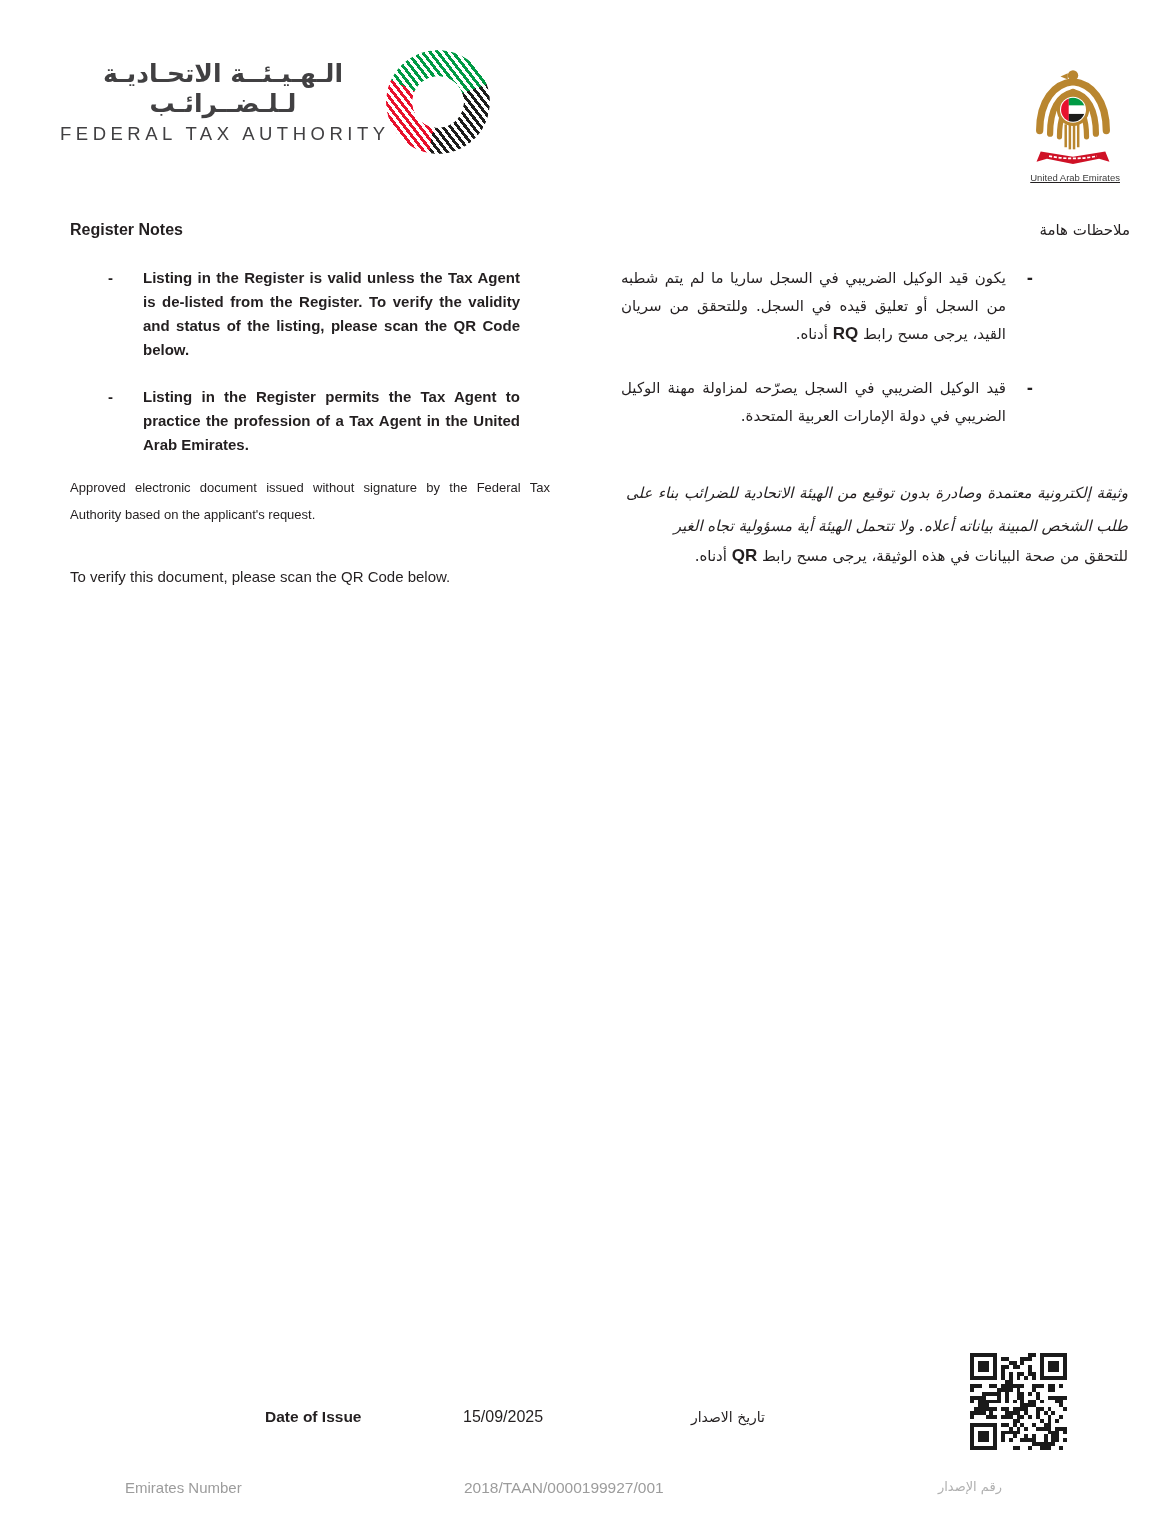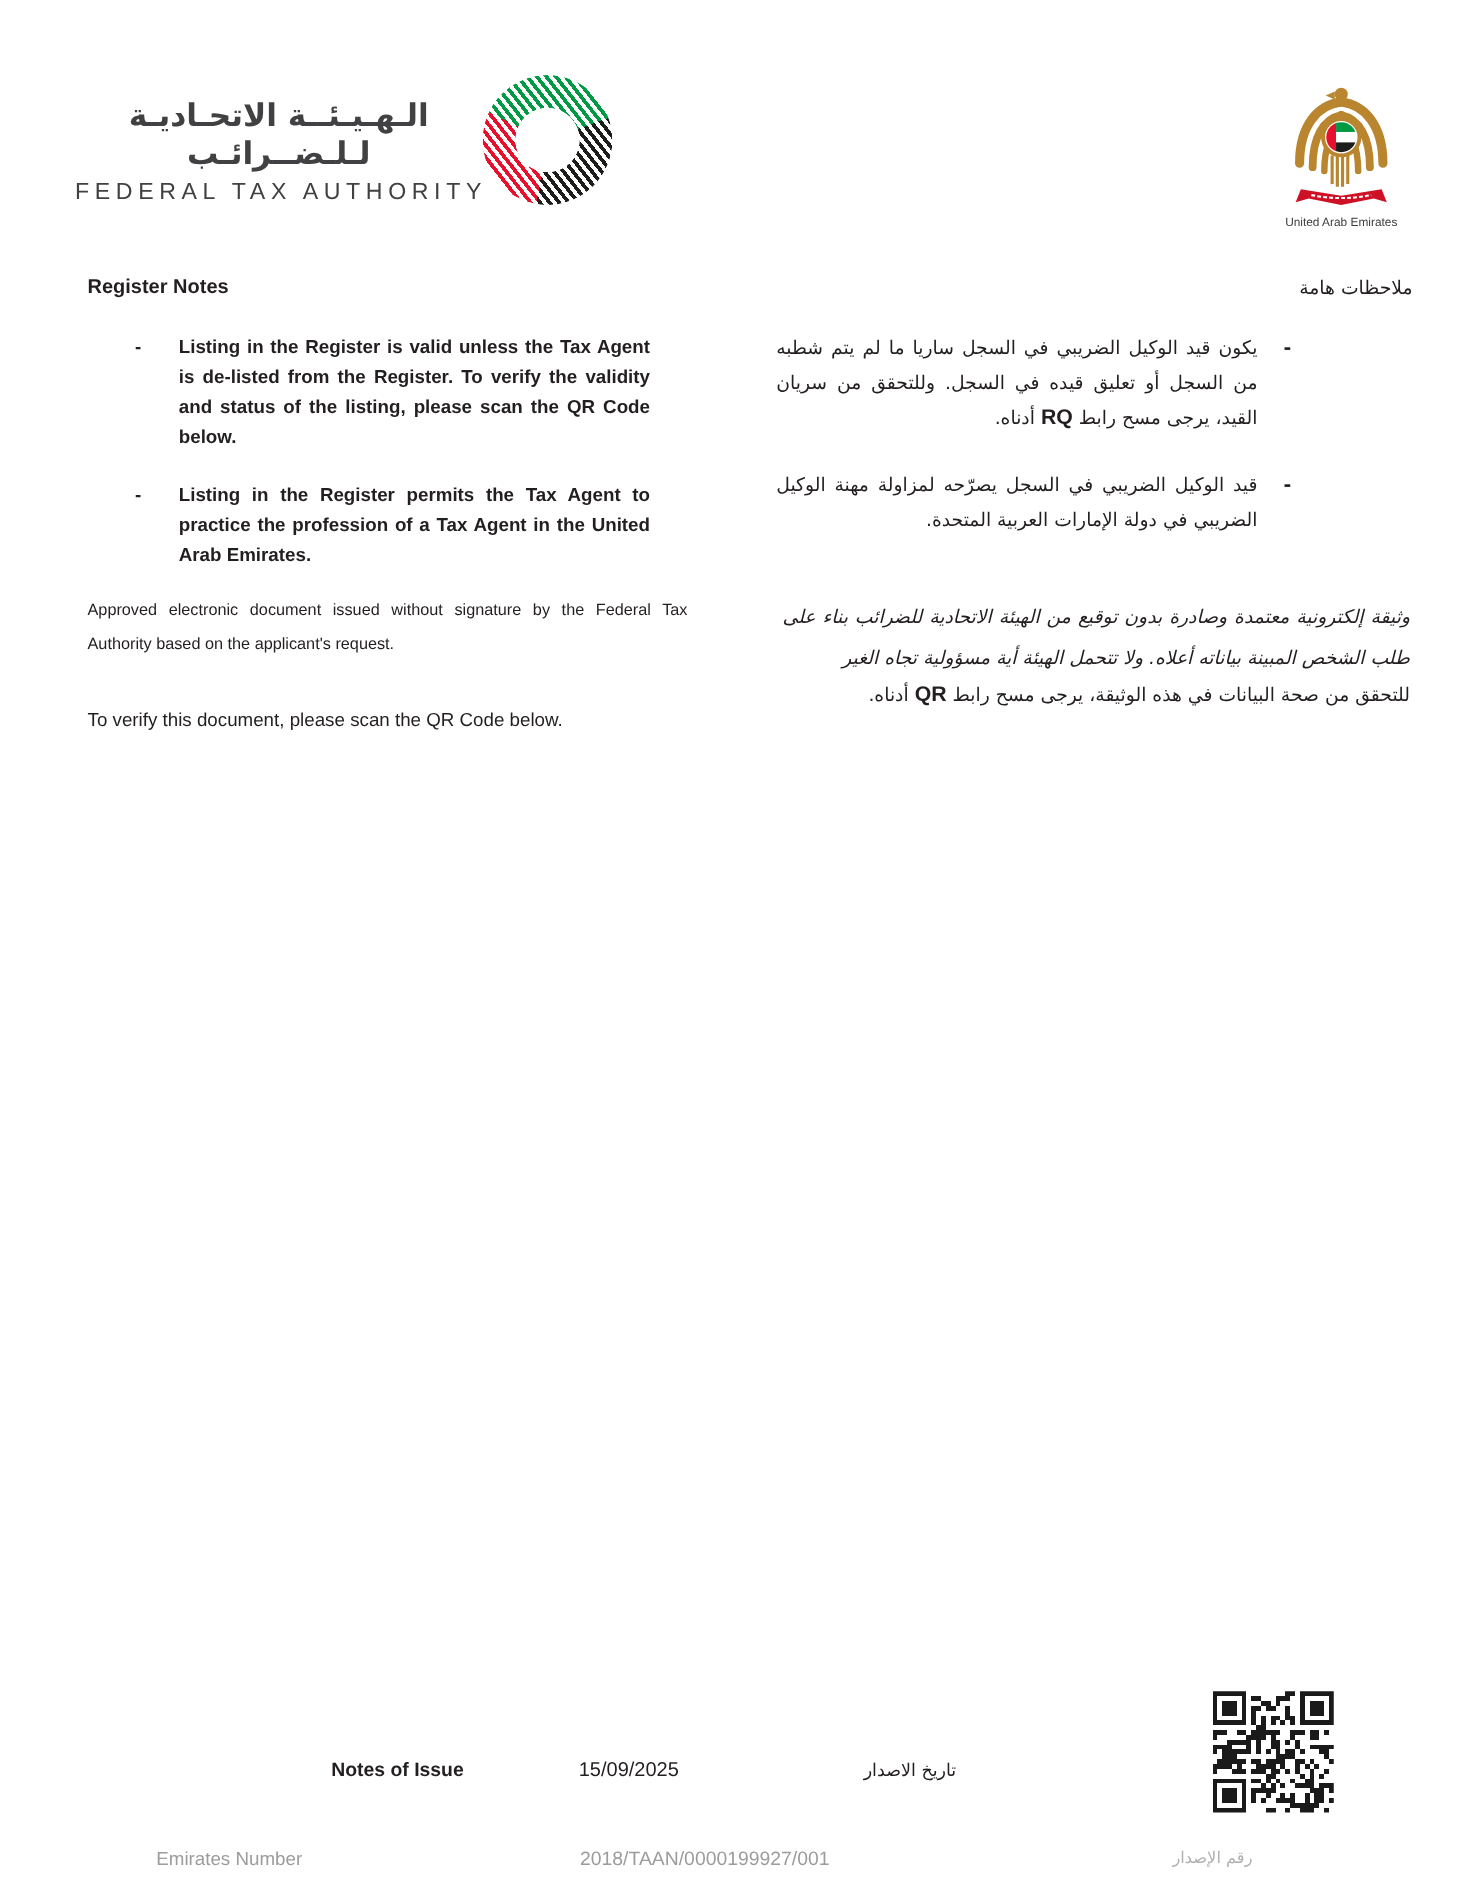--- a/index.html
+++ b/index.html
@@ -7,42 +7,42 @@
     position:relative;
     width:1173px;height:1518px;
     background:#ffffff;
     overflow:hidden;
     font-family:"Liberation Sans", sans-serif;
     color:#231f20;
   }
   .ar{font-family:"DejaVu Sans", sans-serif; direction:rtl;}
 
   
-  .fta-logo{position:absolute;left:60px;top:60px;display:flex;align-items:flex-end;}
+  .fta-logo{position:absolute;left:60px;top:50px;display:flex;align-items:center;}
   .fta-text{width:326px;}
   .fta-ar{
     font-family:"DejaVu Sans", sans-serif;direction:rtl;
     font-size:25px;font-weight:bold;color:#414042;
     text-align:center;line-height:30px;letter-spacing:1px;
   }
   .fta-en{
     font-size:18.5px;font-weight:normal;color:#414042;
     letter-spacing:4.5px;margin-top:4px;text-align:center;white-space:nowrap;
   }
   .fta-ring{
     width:104px;height:104px;border-radius:50%;
     background:
       repeating-linear-gradient(52deg, rgba(255,255,255,0) 0 3px, #ffffff 3px 6px),
       conic-gradient(from 0deg, #009a44 0 70deg, #1d1d1b 70deg 190deg, #e8112d 190deg 295deg, #009a44 295deg 360deg);
     -webkit-mask:radial-gradient(circle closest-side, transparent 0 49%, #000 50%);
     mask:radial-gradient(circle closest-side, transparent 0 49%, #000 50%);
   }
 
   
-  .uae-emblem{position:absolute;left:1026px;top:66px;width:94px;text-align:center;}
+  .uae-emblem{position:absolute;left:1026px;top:66px;width:94px;text-align:right;text-decoration:underline;}
   .uae-caption{font-size:9.5px;color:#3c3c3c;margin-top:2px;white-space:nowrap;}
 
   
   .en-heading{position:absolute;left:70px;top:221px;font-size:16px;font-weight:bold;}
   .ar-heading{position:absolute;right:43px;top:221px;font-size:15px;}
 
   
   .en-bullets{position:absolute;left:108px;top:266px;width:412px;}
   .en-bullet{display:flex;margin-bottom:23px;}
   .en-bullet .dash{width:35px;flex:0 0 35px;font-weight:bold;font-size:15px;line-height:24px;}
@@ -154,21 +154,21 @@
 
   <div class="en-verify">To verify this document, please scan the QR Code below.</div>
   <div class="ar-verify ar"><span>للتحقق من صحة البيانات في هذه الوثيقة، يرجى مسح رابط </span><span class="qr-bold">QR</span><span> أدناه.</span></div>
 
   <div class="qr">
     <svg viewBox="0 0 25 25" shape-rendering="crispEdges">
       <path id="qr-path" fill="#1a1a1a" fill-rule="evenodd" d="M15 0h1v1h-1zM16 0h1v1h-1zM8 1h1v1h-1zM9 1h1v1h-1zM13 1h1v1h-1zM14 1h1v1h-1zM15 1h1v1h-1zM10 2h1v1h-1zM11 2h1v1h-1zM13 2h1v1h-1zM8 3h1v1h-1zM9 3h1v1h-1zM11 3h1v1h-1zM12 3h1v1h-1zM15 3h1v1h-1zM8 4h1v1h-1zM15 4h1v1h-1zM8 5h1v1h-1zM10 5h1v1h-1zM12 5h1v1h-1zM13 5h1v1h-1zM15 5h1v1h-1zM16 5h1v1h-1zM8 6h1v1h-1zM10 6h1v1h-1zM12 6h1v1h-1zM14 6h1v1h-1zM16 6h1v1h-1zM9 7h1v1h-1zM10 7h1v1h-1zM0 8h1v1h-1zM1 8h1v1h-1zM2 8h1v1h-1zM5 8h1v1h-1zM6 8h1v1h-1zM8 8h1v1h-1zM9 8h1v1h-1zM10 8h1v1h-1zM11 8h1v1h-1zM12 8h1v1h-1zM13 8h1v1h-1zM16 8h1v1h-1zM17 8h1v1h-1zM18 8h1v1h-1zM20 8h1v1h-1zM21 8h1v1h-1zM23 8h1v1h-1zM0 9h1v1h-1zM7 9h1v1h-1zM8 9h1v1h-1zM9 9h1v1h-1zM10 9h1v1h-1zM12 9h1v1h-1zM16 9h1v1h-1zM20 9h1v1h-1zM21 9h1v1h-1zM3 10h1v1h-1zM4 10h1v1h-1zM5 10h1v1h-1zM6 10h1v1h-1zM7 10h1v1h-1zM9 10h1v1h-1zM12 10h1v1h-1zM13 10h1v1h-1zM15 10h1v1h-1zM17 10h1v1h-1zM0 11h1v1h-1zM1 11h1v1h-1zM2 11h1v1h-1zM3 11h1v1h-1zM7 11h1v1h-1zM9 11h1v1h-1zM12 11h1v1h-1zM13 11h1v1h-1zM17 11h1v1h-1zM20 11h1v1h-1zM21 11h1v1h-1zM22 11h1v1h-1zM23 11h1v1h-1zM24 11h1v1h-1zM0 12h1v1h-1zM2 12h1v1h-1zM3 12h1v1h-1zM4 12h1v1h-1zM5 12h1v1h-1zM6 12h1v1h-1zM7 12h1v1h-1zM9 12h1v1h-1zM11 12h1v1h-1zM13 12h1v1h-1zM15 12h1v1h-1zM16 12h1v1h-1zM18 12h1v1h-1zM22 12h1v1h-1zM23 12h1v1h-1zM2 13h1v1h-1zM3 13h1v1h-1zM4 13h1v1h-1zM13 13h1v1h-1zM14 13h1v1h-1zM15 13h1v1h-1zM16 13h1v1h-1zM23 13h1v1h-1zM1 14h1v1h-1zM2 14h1v1h-1zM3 14h1v1h-1zM4 14h1v1h-1zM5 14h1v1h-1zM6 14h1v1h-1zM8 14h1v1h-1zM9 14h1v1h-1zM11 14h1v1h-1zM12 14h1v1h-1zM13 14h1v1h-1zM14 14h1v1h-1zM17 14h1v1h-1zM18 14h1v1h-1zM20 14h1v1h-1zM24 14h1v1h-1zM0 15h1v1h-1zM1 15h1v1h-1zM2 15h1v1h-1zM3 15h1v1h-1zM5 15h1v1h-1zM9 15h1v1h-1zM10 15h1v1h-1zM11 15h1v1h-1zM12 15h1v1h-1zM14 15h1v1h-1zM17 15h1v1h-1zM19 15h1v1h-1zM21 15h1v1h-1zM0 16h1v1h-1zM4 16h1v1h-1zM5 16h1v1h-1zM6 16h1v1h-1zM8 16h1v1h-1zM9 16h1v1h-1zM10 16h1v1h-1zM12 16h1v1h-1zM13 16h1v1h-1zM15 16h1v1h-1zM16 16h1v1h-1zM18 16h1v1h-1zM19 16h1v1h-1zM23 16h1v1h-1zM11 17h1v1h-1zM12 17h1v1h-1zM16 17h1v1h-1zM18 17h1v1h-1zM22 17h1v1h-1zM8 18h1v1h-1zM9 18h1v1h-1zM11 18h1v1h-1zM13 18h1v1h-1zM18 18h1v1h-1zM19 18h1v1h-1zM10 19h1v1h-1zM12 19h1v1h-1zM14 19h1v1h-1zM16 19h1v1h-1zM17 19h1v1h-1zM18 19h1v1h-1zM19 19h1v1h-1zM22 19h1v1h-1zM23 19h1v1h-1zM24 19h1v1h-1zM8 20h1v1h-1zM9 20h1v1h-1zM10 20h1v1h-1zM11 20h1v1h-1zM12 20h1v1h-1zM16 20h1v1h-1zM17 20h1v1h-1zM18 20h1v1h-1zM19 20h1v1h-1zM21 20h1v1h-1zM22 20h1v1h-1zM24 20h1v1h-1zM8 21h1v1h-1zM11 21h1v1h-1zM14 21h1v1h-1zM16 21h1v1h-1zM19 21h1v1h-1zM21 21h1v1h-1zM22 21h1v1h-1zM8 22h1v1h-1zM10 22h1v1h-1zM13 22h1v1h-1zM14 22h1v1h-1zM15 22h1v1h-1zM16 22h1v1h-1zM19 22h1v1h-1zM21 22h1v1h-1zM22 22h1v1h-1zM24 22h1v1h-1zM16 23h1v1h-1zM17 23h1v1h-1zM18 23h1v1h-1zM19 23h1v1h-1zM20 23h1v1h-1zM21 23h1v1h-1zM11 24h1v1h-1zM12 24h1v1h-1zM15 24h1v1h-1zM18 24h1v1h-1zM19 24h1v1h-1zM20 24h1v1h-1zM23 24h1v1h-1zM0 0h7v7h-7z M1 1h5v5h-5z M2 2h3v3h-3zM18 0h7v7h-7z M19 1h5v5h-5z M20 2h3v3h-3zM0 18h7v7h-7z M1 19h5v5h-5z M2 20h3v3h-3zM16 16h5v5h-5z M17 17h3v3h-3z M18 18h1v1h-1z"></path>
     </svg>
   </div>
 
-  <div class="date-label-en">Notes of Issue</div>
+  <div class="date-label-en">Date of Issue</div>
   <div class="date-value">15/09/2025</div>
   <div class="date-label-ar ar">تاريخ الاصدار</div>
 
   <div class="version-label-en">Emirates Number</div>
   <div class="version-value">2018/TAAN/0000199927/001</div>
   <div class="version-label-ar ar">رقم الإصدار</div>
 
 </div>
 
 </body></html>

